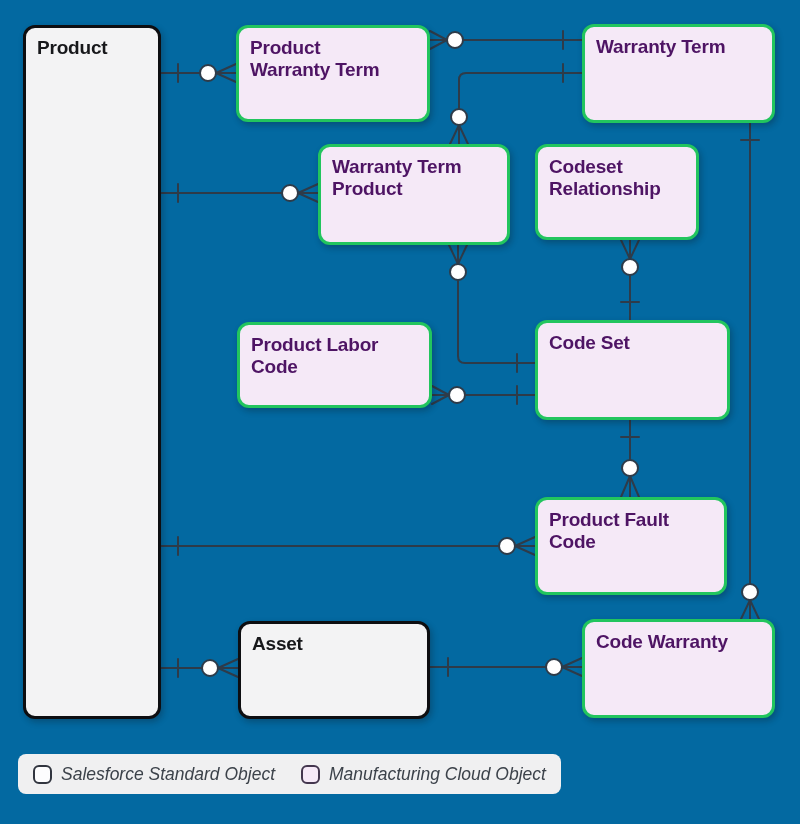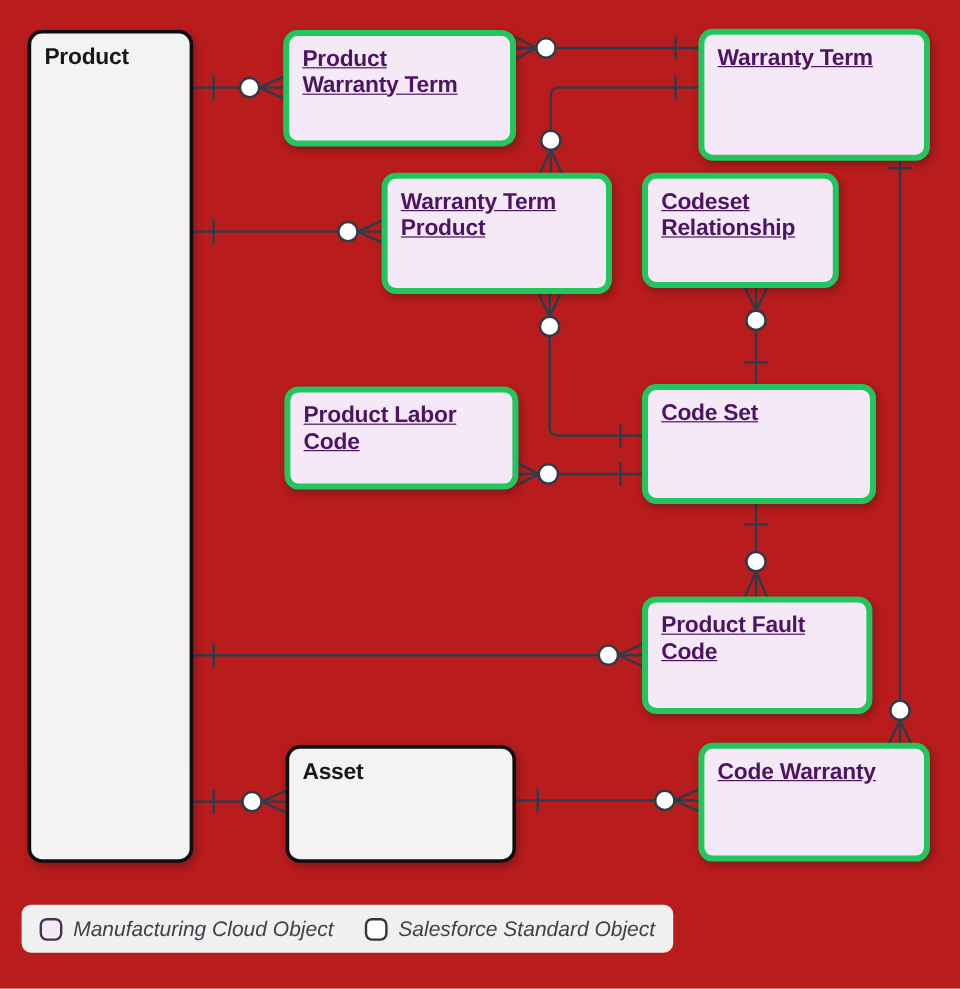--- a/index.html
+++ b/index.html
@@ -1,27 +1,27 @@
 <!DOCTYPE html>
 <html><head>
 <meta charset="utf-8">
 <style>
   html,body { margin:0; padding:0; background:#ffffff; }
   .canvas {
-    position:relative; width:800px; height:824px; background:#b91c1c;
+    position:relative; width:800px; height:824px; background:#0369a1;
     font-family:"Liberation Sans", sans-serif; overflow:hidden;
   }
   svg.edges { position:absolute; left:0; top:0; z-index:1; }
   .node {
     position:absolute; z-index:2; box-sizing:border-box;
     border-radius:12px; padding:9px 11px;
     font-size:19px; line-height:21.5px; font-weight:600; letter-spacing:-0.2px;
     box-shadow:2px 3px 6px rgba(13,14,17,0.28);
   }
-  .node.mfg { background:#f5e9f7; border:5px solid #22c55e; color:#4e1464;text-decoration:underline; }
+  .node.mfg { background:#f5e9f7; border:3px solid #22c55e; color:#4e1464; }
   .node.std { background:#f3f3f4; border:3px solid #0d0e11; color:#17181b; }
   .node span { display:block; }
   .maxw140 span { max-width:140px; }
   .maxw150 span { max-width:150px; }
   .legend {
     position:absolute; z-index:2; left:18px; top:754px; height:40px;
     background:#f0f0f1; border-radius:8px;
     display:flex; align-items:center; padding:0 15px; gap:26px;
   }
   .legend-item { display:flex; align-items:center; gap:9px; }
@@ -125,21 +125,21 @@
   </svg>
 
   <div class="node std" style="left:23px;top:25px;width:138px;height:694px">
     <span>Product</span>
   </div>
 
   <div class="node mfg maxw140" style="left:236px;top:25px;width:194px;height:97px">
     <span>Product Warranty Term</span>
   </div>
 
-  <div class="node mfg" style="left:582px;top:24px;width:193px;height:110px">
+  <div class="node mfg" style="left:582px;top:24px;width:193px;height:99px">
     <span>Warranty Term</span>
   </div>
 
   <div class="node mfg maxw150" style="left:318px;top:144px;width:192px;height:101px">
     <span>Warranty Term Product</span>
   </div>
 
   <div class="node mfg maxw150" style="left:535px;top:144px;width:164px;height:96px">
     <span>Codeset Relationship</span>
   </div>
@@ -159,22 +159,22 @@
   <div class="node std" style="left:238px;top:621px;width:192px;height:98px">
     <span>Asset</span>
   </div>
 
   <div class="node mfg" style="left:582px;top:619px;width:193px;height:99px">
     <span>Code Warranty</span>
   </div>
 
   <div class="legend">
     <div class="legend-item">
+      <span class="swatch std"></span>
+      <span class="lbl">Salesforce Standard Object</span>
+    </div>
+    <div class="legend-item">
       <span class="swatch mfg"></span>
       <span class="lbl">Manufacturing Cloud Object</span>
-    </div>
-    <div class="legend-item">
-      <span class="swatch std"></span>
-      <span class="lbl">Salesforce Standard Object</span>
     </div>
   </div>
 
 </div>
 
 </body></html>

